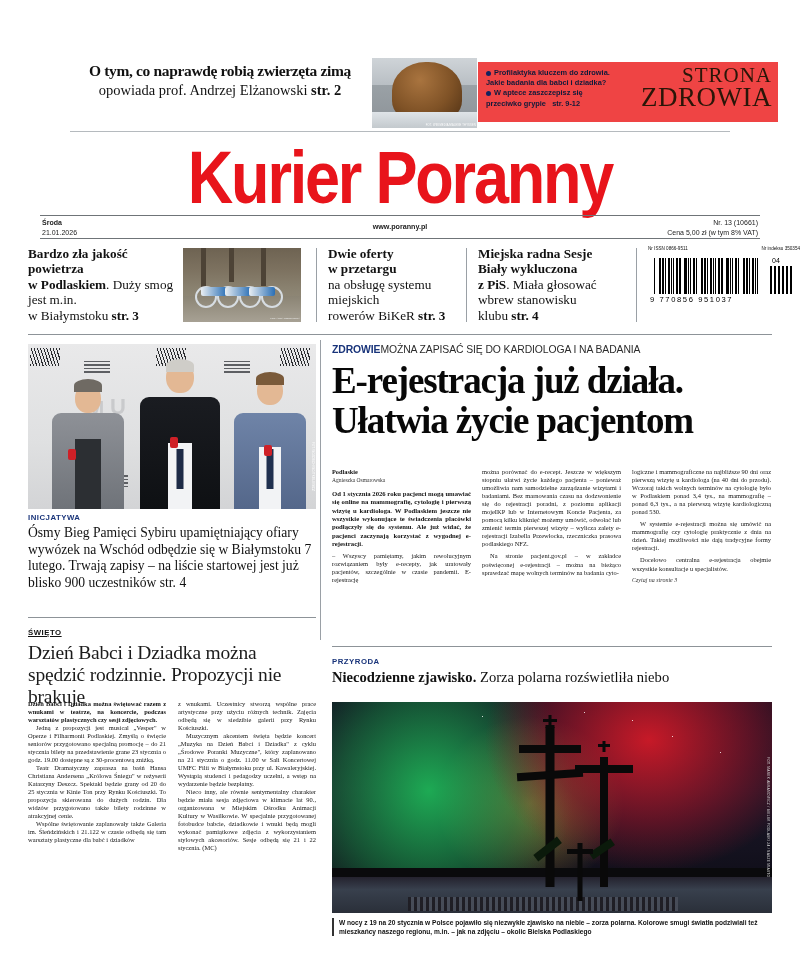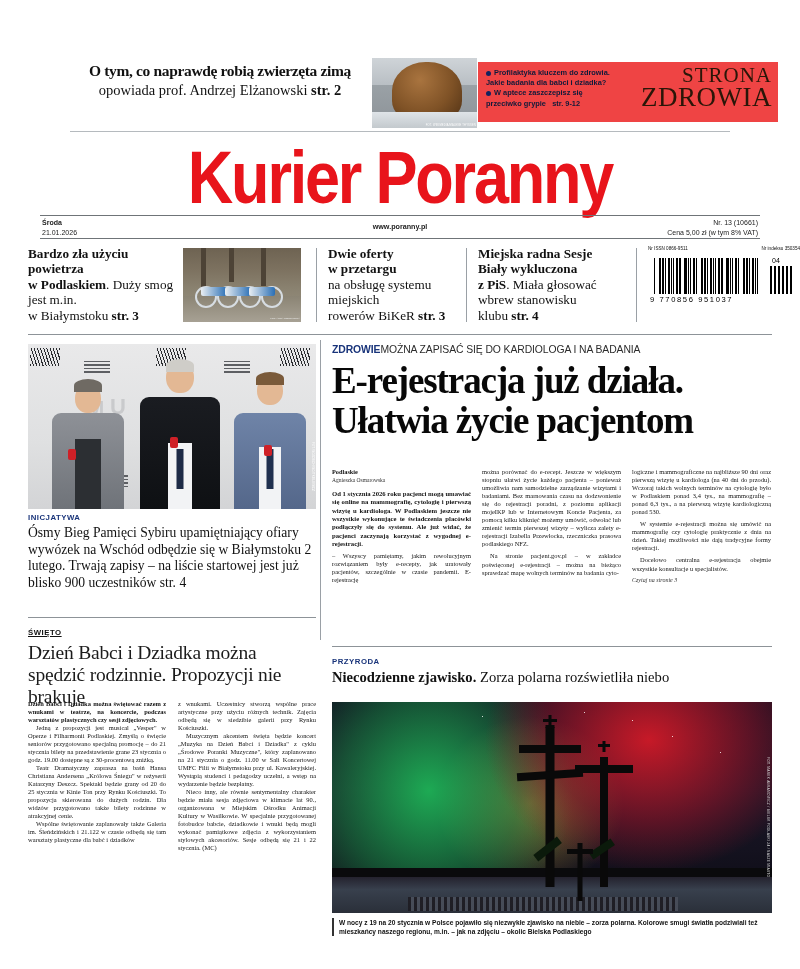--- a/index.html
+++ b/index.html
@@ -372,21 +372,21 @@
     <div class="ib-mid">www.poranny.pl</div>
     <div class="ib-right">
       <div>Nr. 13 (10661)</div>
       <div>Cena 5,00 zł (w tym 8% VAT)</div>
     </div>
   </div>
 
   <div class="teasers">
     <div class="tz t1">
       <div class="hl">
-        <b>Bardzo zła użyciu</b><br>
+        <b>Bardzo zła jakość</b><br>
         <b>powietrza</b><br>
         <b>w Podlaskiem</b><span>. Duży smog jest m.in.</span><br>
         <span>w Białymstoku </span><b>str. 3</b>
       </div>
     </div>
 
     <div class="bike-photo">
       <div class="tree" style="left:18px"></div>
       <div class="tree" style="left:46px;height:34px"></div>
       <div class="tree" style="left:78px;height:38px"></div>
@@ -477,21 +477,21 @@
       <div class="head" style="top:2px"></div>
       <div class="hair" style="top:-1px;background:#7a5a3a"></div>
       <div class="key" style="left:40px;top:72px"></div>
     </div>
     <div class="credit">FOT. WOJCIECH WOJTKIELEWICZ</div>
   </div>
 
   <div class="inic">
     <div class="kicker">INICJATYWA</div>
     <div class="body">
-      <b>Ósmy Bieg Pamięci Sybiru</b><span> upamiętniający ofiary wywózek na Wschód odbędzie się w Białymstoku 2 lutego. Trwają zapisy – na liście startowej jest już blisko 900 uczestników </span><b>str. 4</b>
+      <b>Ósmy Bieg Pamięci Sybiru</b><span> upamiętniający ofiary wywózek na Wschód odbędzie się w Białymstoku 7 lutego. Trwają zapisy – na liście startowej jest już blisko 900 uczestników </span><b>str. 4</b>
     </div>
   </div>
 
   <div class="rule rule-l1"></div>
 
   <div class="swieto">
     <div class="kicker kick" style="color:#111">ŚWIĘTO</div>
     <h2>Dzień Babci i Dziadka można spędzić rodzinnie. Propozycji nie brakuje</h2>
   </div>
 

